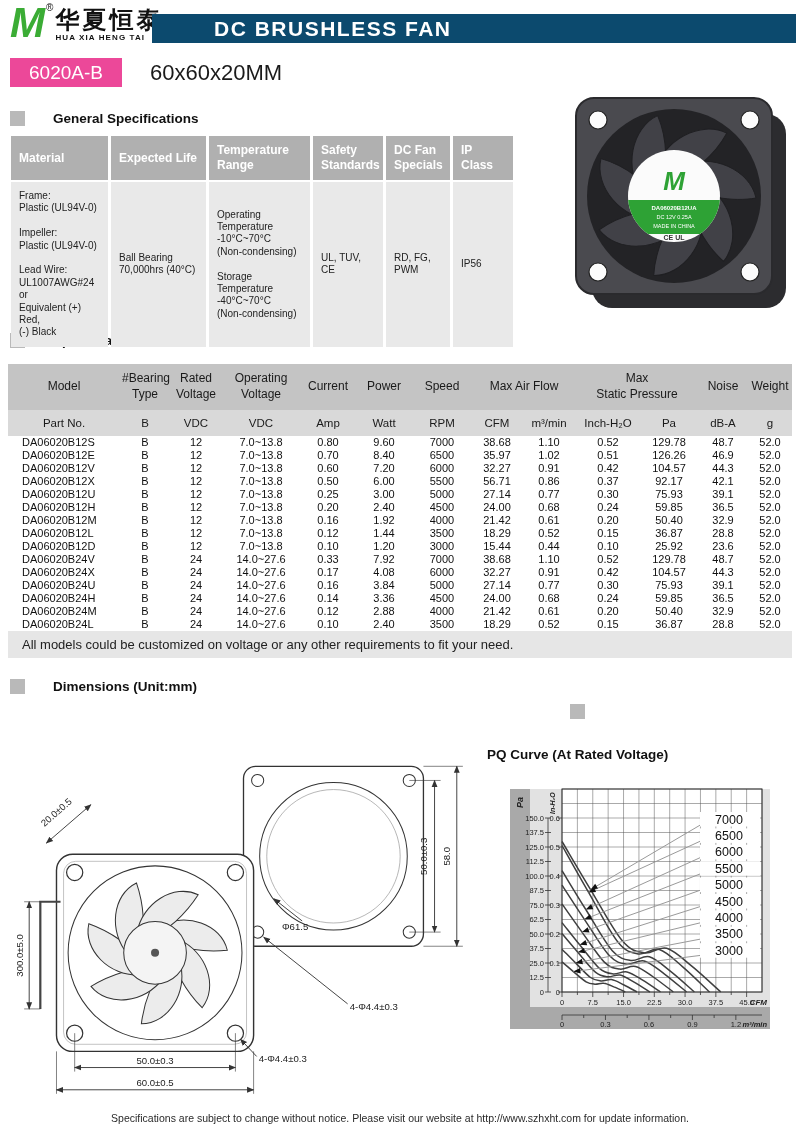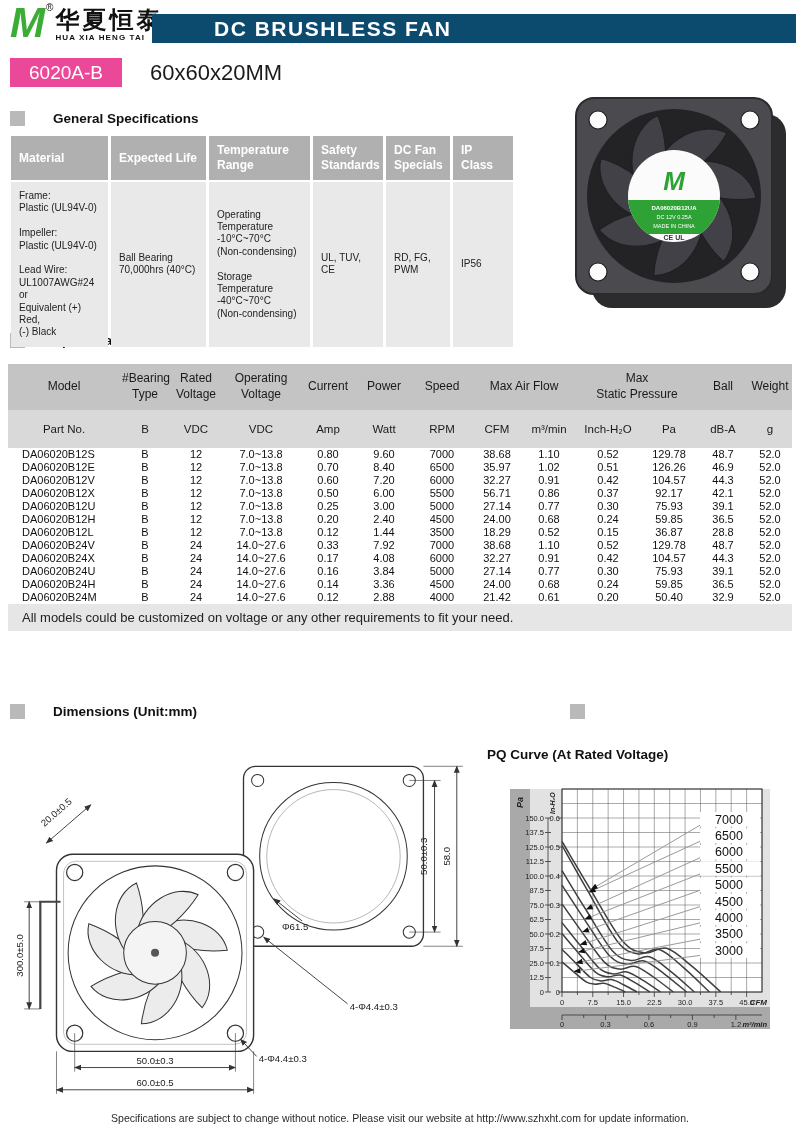--- a/index.html
+++ b/index.html
@@ -33,21 +33,21 @@
   .gen td{background:#e9e9e9;font-size:10px;color:#222;padding:8px 8px;vertical-align:middle;
           white-space:pre-line;line-height:1.24;height:128px;box-sizing:border-box;}
 
   
   .fanphoto{position:absolute;left:570px;top:90px;}
 
   
   .spec{position:absolute;left:8px;top:364px;width:784px;border-collapse:collapse;table-layout:fixed;}
   .spec tr.h1 td{background:#c4c4c4;font-size:12px;color:#1a1a1a;text-align:center;vertical-align:middle;
           padding:3px 2px;height:40px;white-space:pre-line;line-height:1.3;}
-  .spec tr.h2 td{background:#d9d9d9;font-size:11.5px;color:#1a1a1a;text-align:center;height:22px;padding:8px;}
+  .spec tr.h2 td{background:#d9d9d9;font-size:11.5px;color:#1a1a1a;text-align:center;height:22px;padding:2px;}
   .spec tbody td{font-size:11px;color:#111;text-align:center;height:13px;padding:0 2px;line-height:1.15;}
   .spec tbody td.c0{text-align:left;padding-left:14px;}
   .spec tr.note td{background:#e6e6e6;font-size:13px;color:#222;text-align:left;padding:6px 0 6px 14px;}
 
   .dims{position:absolute;left:16px;top:738px;}
   .pq{position:absolute;left:510px;top:786px;}
 
   .footer{position:absolute;left:0;top:1112px;width:800px;text-align:center;font-size:10.5px;color:#2a2a2a;}
 </style>
 </head>
@@ -68,21 +68,21 @@
   <div class="size-label">60x60x20MM</div>
 
   <div class="section-hd" style="left:10px;top:111px;">
     <span class="section-sq"></span>
     <span>General Specifications</span>
   </div>
   <div class="section-hd" style="left:10px;top:333px;">
     <span class="section-sq"></span>
     <span>Specifications</span>
   </div>
-  <div class="section-hd" style="left:10px;top:704px;">
+  <div class="section-hd" style="left:10px;top:679px;">
     <span class="section-sq"></span>
     <span>Dimensions (Unit:mm)</span>
   </div>
   <div class="section-hd" style="left:487px;top:704px;flex-direction:column;">
     <span class="section-sq"></span>
     <span>PQ Curve (At Rated Voltage)</span>
   </div>
 
   <table class="gen">
     <colgroup>
@@ -196,21 +196,21 @@
         <td>Rated
 Voltage</td>
         <td>Operating
 Voltage</td>
         <td>Current</td>
         <td>Power</td>
         <td>Speed</td>
         <td colspan="2">Max Air Flow</td>
         <td colspan="2">Max
 Static Pressure</td>
-        <td>Ball</td>
+        <td>Noise</td>
         <td>Weight</td>
       </tr>
       <tr class="h2">
         <td>Part No.</td>
         <td>B</td>
         <td>VDC</td>
         <td>VDC</td>
         <td>Amp</td>
         <td>Watt</td>
         <td>RPM</td>
@@ -307,32 +307,62 @@
           <td>2.40</td>
           <td>4500</td>
           <td>24.00</td>
           <td>0.68</td>
           <td>0.24</td>
           <td>59.85</td>
           <td>36.5</td>
           <td>52.0</td>
         </tr>
         <tr>
+          <td class="c0">DA06020B12M</td>
+          <td>B</td>
+          <td>12</td>
+          <td>7.0~13.8</td>
+          <td>0.16</td>
+          <td>1.92</td>
+          <td>4000</td>
+          <td>21.42</td>
+          <td>0.61</td>
+          <td>0.20</td>
+          <td>50.40</td>
+          <td>32.9</td>
+          <td>52.0</td>
+        </tr>
+        <tr>
           <td class="c0">DA06020B12L</td>
           <td>B</td>
           <td>12</td>
           <td>7.0~13.8</td>
           <td>0.12</td>
           <td>1.44</td>
           <td>3500</td>
           <td>18.29</td>
           <td>0.52</td>
           <td>0.15</td>
           <td>36.87</td>
           <td>28.8</td>
+          <td>52.0</td>
+        </tr>
+        <tr>
+          <td class="c0">DA06020B12D</td>
+          <td>B</td>
+          <td>12</td>
+          <td>7.0~13.8</td>
+          <td>0.10</td>
+          <td>1.20</td>
+          <td>3000</td>
+          <td>15.44</td>
+          <td>0.44</td>
+          <td>0.10</td>
+          <td>25.92</td>
+          <td>23.6</td>
           <td>52.0</td>
         </tr>
         <tr>
           <td class="c0">DA06020B24V</td>
           <td>B</td>
           <td>24</td>
           <td>14.0~27.6</td>
           <td>0.33</td>
           <td>7.92</td>
           <td>7000</td>
@@ -394,20 +424,35 @@
           <td>24</td>
           <td>14.0~27.6</td>
           <td>0.12</td>
           <td>2.88</td>
           <td>4000</td>
           <td>21.42</td>
           <td>0.61</td>
           <td>0.20</td>
           <td>50.40</td>
           <td>32.9</td>
+          <td>52.0</td>
+        </tr>
+        <tr>
+          <td class="c0">DA06020B24L</td>
+          <td>B</td>
+          <td>24</td>
+          <td>14.0~27.6</td>
+          <td>0.10</td>
+          <td>2.40</td>
+          <td>3500</td>
+          <td>18.29</td>
+          <td>0.52</td>
+          <td>0.15</td>
+          <td>36.87</td>
+          <td>28.8</td>
           <td>52.0</td>
         </tr>
       </tbody>
     <tfoot>
       <tr class="note">
         <td colspan="13">All models could be customized on voltage or any other requirements to fit your need.</td>
       </tr>
     </tfoot>
   </table>
 

